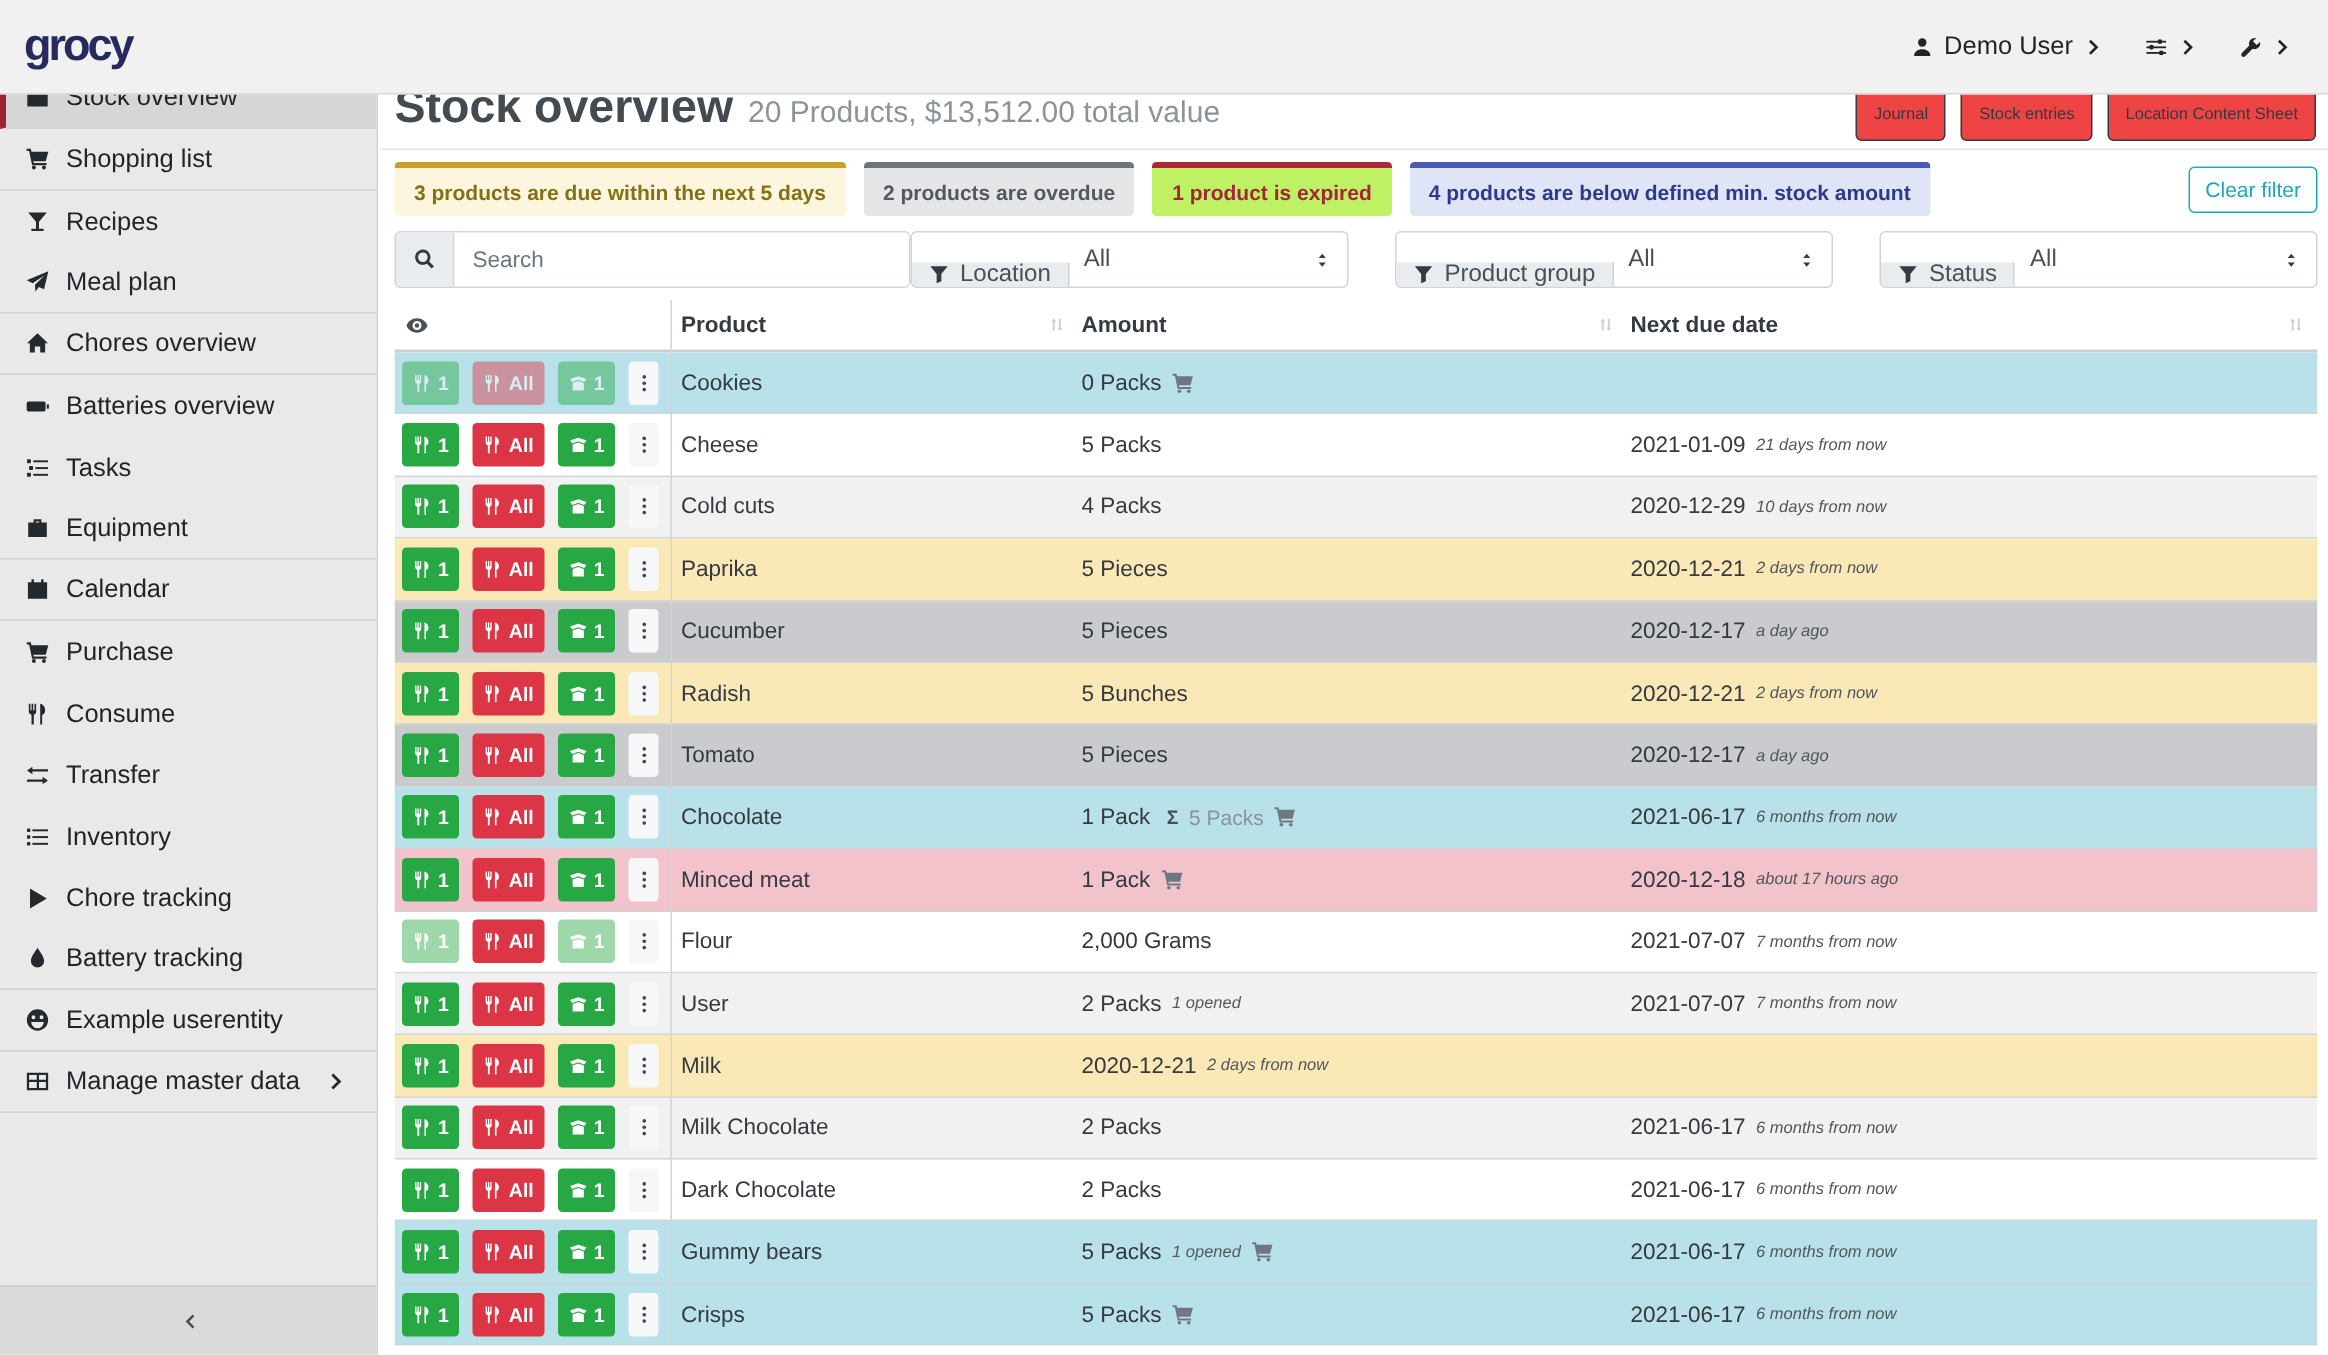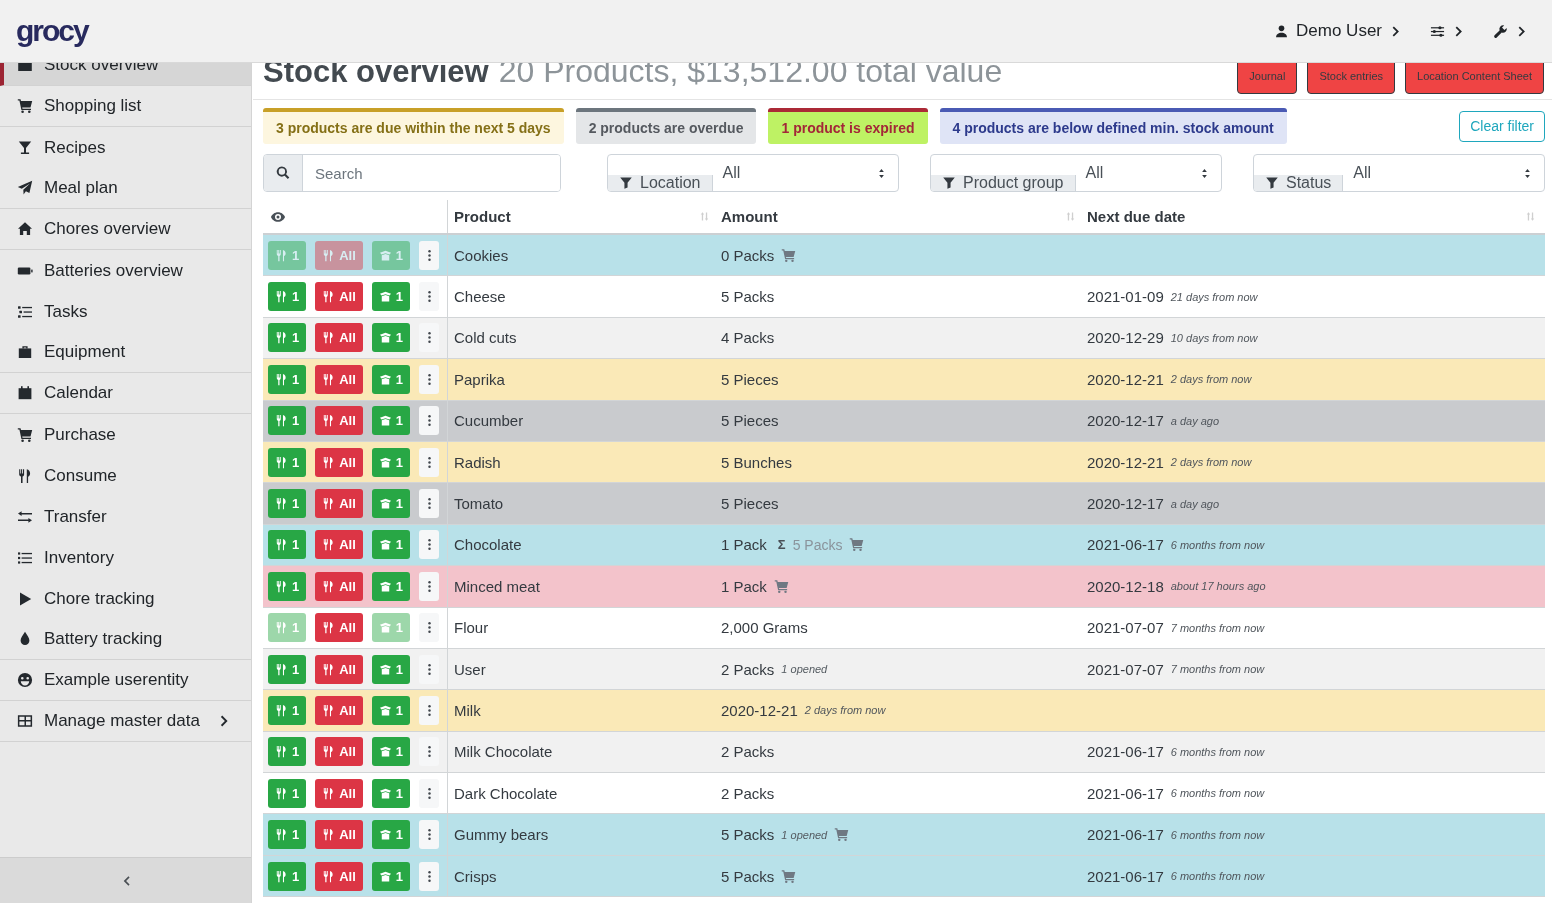--- a/index.html
+++ b/index.html
@@ -20,33 +20,33 @@
   .side-item .icon { font-size:16px; width:20px; display:flex; justify-content:center; color:#24292e; }
   .side-item.active { background:#d6d6d6; border-left:4px solid #9c2433; padding-left:11px; }
   .side-item.divider { border-bottom:1px solid #d2d2d2; }
   .side-chev { margin-left:auto; margin-right:16px; font-size:12px; color:#6c757d; }
   .collapse-strip { position:absolute; bottom:0; left:0; width:100%; height:46px; background:#dadada; border-top:1px solid #cccccc; display:flex; align-items:center; justify-content:center; font-size:14px; color:#4a4f54; cursor:pointer; }
 
   
   .content { position:absolute; top:45px; left:253px; width:1299px; height:858px; background:#fff; }
   .page-header { position:absolute; top:0; left:0; right:0; height:55px; padding:8px 8px 0 10px; border-bottom:1px solid #e4e4e4; display:flex; align-items:baseline; }
   .page-title { font-size:31px; color:#434a50; font-weight:bold; }
-  .page-subtitle { font-size:32px; color:#8d9499; margin-left:10px; }
+  .page-subtitle { font-size:20px; color:#8d9499; margin-left:10px; }
   .header-buttons { margin-left:auto; display:flex; gap:10px; align-self:center; }
   .hbtn { height:35px; padding:0 11px; background:#ef4444; border:1px solid #343a40; border-radius:4px; font-size:11px; color:#343a40; font-family:inherit; cursor:pointer; }
 
   
   .alerts-row { position:absolute; top:63px; left:10px; right:7px; height:36px; display:flex; gap:12px; align-items:stretch; }
   .alert { border-top-width:4px; border-top-style:solid; border-radius:3px; display:flex; align-items:center; padding:0 13px; font-size:14px; font-weight:bold; white-space:nowrap; }
   .clear-filter { margin-left:auto; align-self:center; height:31px; padding:0 10px; background:#fff; border:1px solid #1fa7bd; border-radius:4px; color:#1fa7bd; font-size:14px; font-family:inherit; cursor:pointer; }
 
   
   .filters-row { position:absolute; top:109px; left:10px; right:7px; height:38px; display:flex; justify-content:space-between; }
   .fgroup { display:flex; height:38px; border:1px solid #ced4da; border-radius:4px; overflow:hidden; background:#fff; }
-  .fgroup.search { width:298px; }
+  .fgroup.search { width:344px; }
   .fgroup.sel { width:292px; }
   .fprepend { background:#e9ecef; border-right:1px solid #ced4da; display:flex; align-items:center; gap:7px; padding:0 11px; color:#495057; font-size:16px;margin-top:20px; }
   .fprepend .icon { font-size:14px; color:#343a40; }
   .fsearchbox { width:39px; background:#e9ecef; border-right:1px solid #ced4da; display:flex; align-items:center; justify-content:center; }
   .fsearchbox .icon { font-size:16px; color:#343a40; }
   .finput { flex:1; border:none; outline:none; padding:0 12px; font-size:15px; font-family:inherit; color:#495057; }
   .finput::placeholder { color:#6c757d; }
   .fselect { flex:1; display:flex; align-items:center; padding:0 10px; font-size:16px; color:#495057; cursor:pointer; }
   .fselect .updown { margin-left:auto; font-size:13px; color:#343a40; }
 

